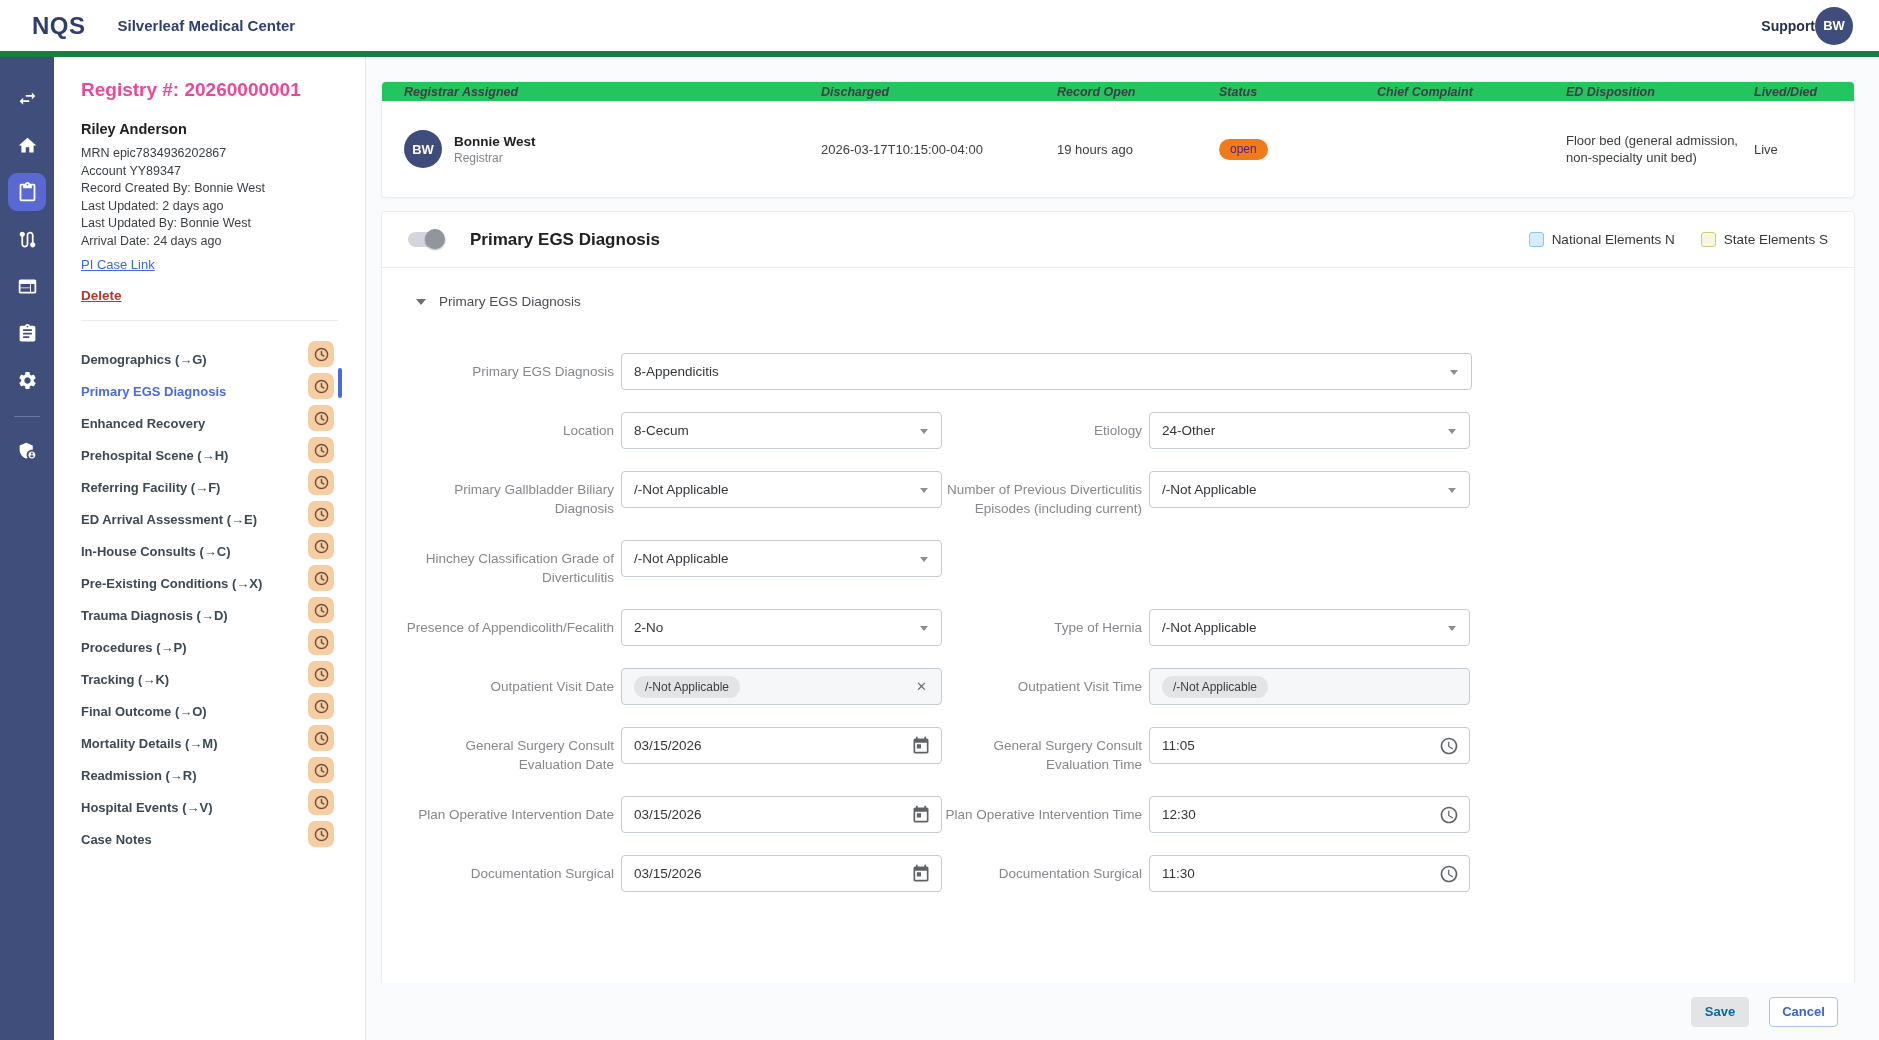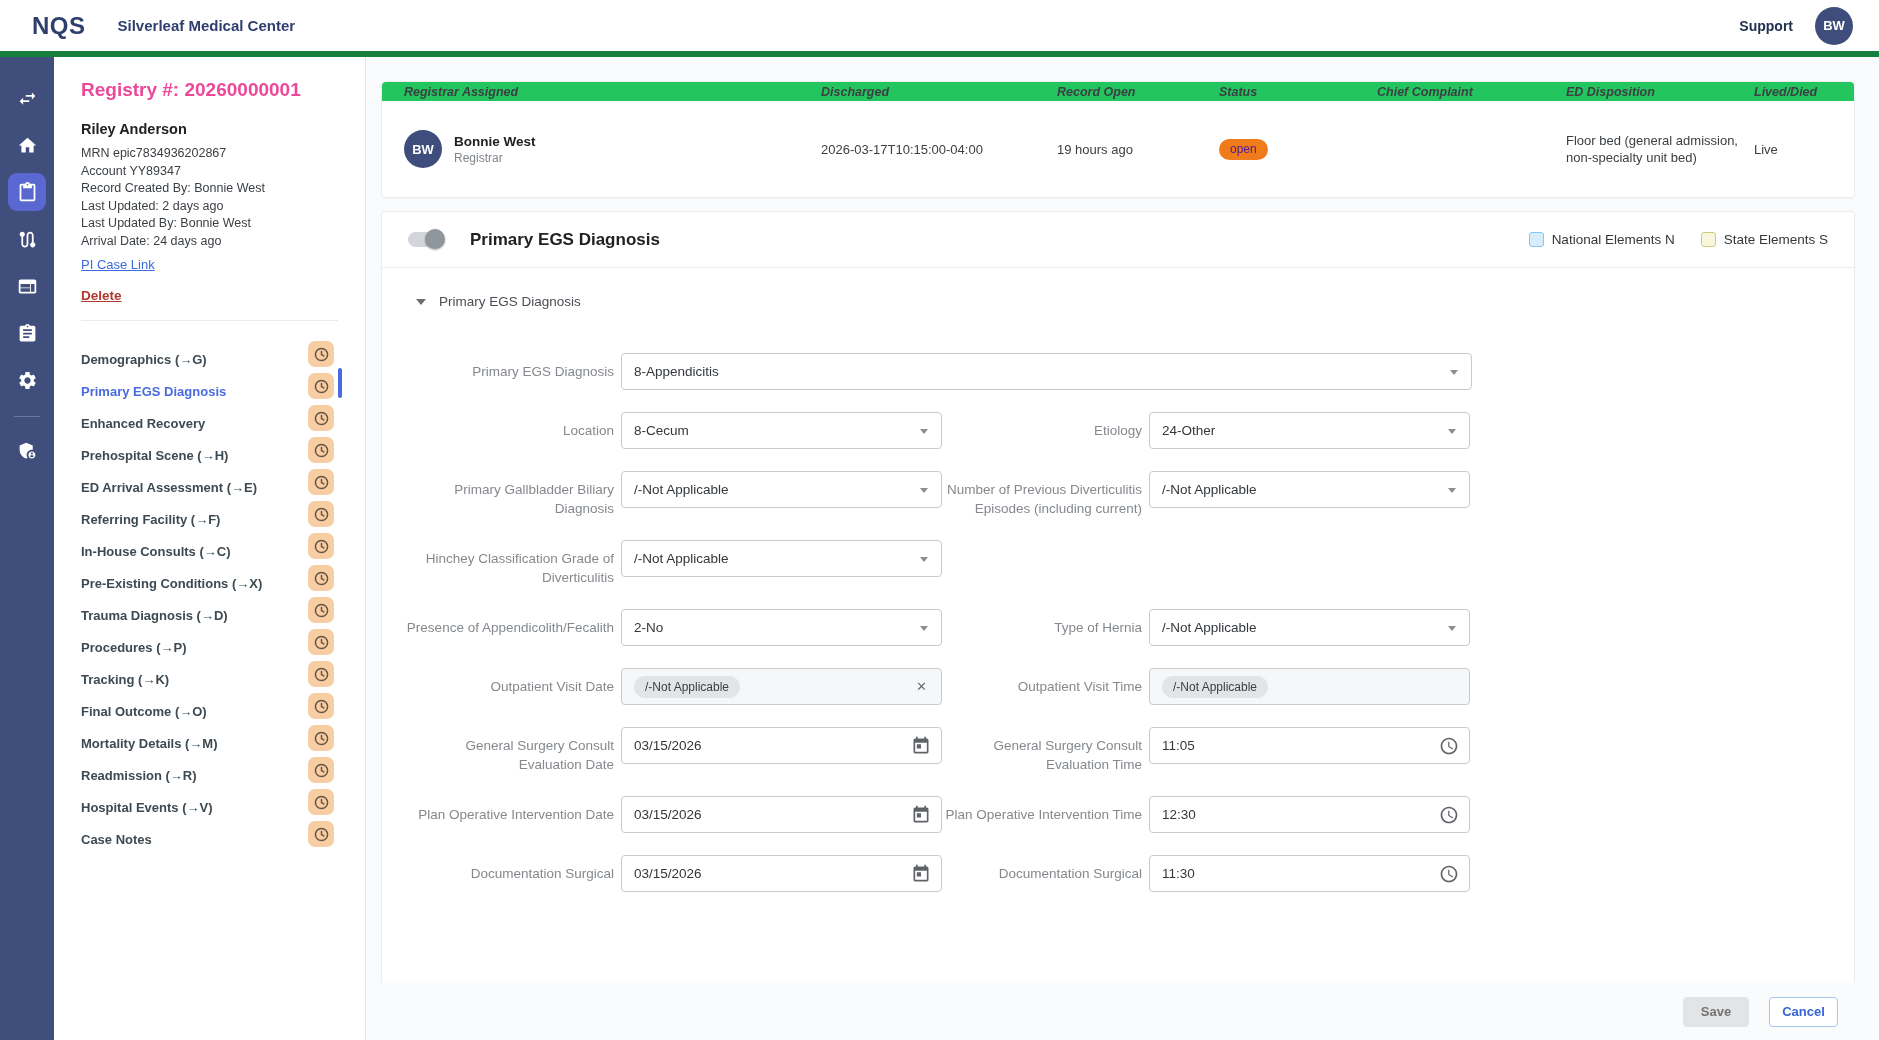--- a/index.html
+++ b/index.html
@@ -4,21 +4,21 @@
 <style>
   * { margin:0; padding:0; box-sizing:border-box; }
   html,body { width:1879px; height:1040px; overflow:hidden; background:#fafbfd;
               font-family:"Liberation Sans", sans-serif; }
 
   
   .topbar { height:57px; background:#fff; border-bottom:6px solid #15803d;
             display:flex; align-items:center; padding:0 26px 0 32px; }
   .logo { font-size:24px; font-weight:800; color:#2e3f6e; letter-spacing:.5px; }
   .org-name { font-size:15px; font-weight:700; color:#2e3f6e; margin-left:32px; }
-  .topbar-right { margin-left:auto; display:flex; align-items:center; gap:22px; }
+  .topbar-right { margin-left:auto; display:flex; align-items:center; }
   .support { font-size:14px; font-weight:700; color:#24324f; cursor:pointer; }
   .avatar { width:38px; height:38px; border-radius:50%; background:#3e4d7c; color:#fff;
             font-size:13px; font-weight:700; display:flex; align-items:center; justify-content:center; }
 
   .app-body { display:flex; height:983px; }
 
   
   .rail { width:54px; background:#404e7c; display:flex; flex-direction:column;
           align-items:center; padding-top:22px; flex-shrink:0; }
   .rail-item { width:38px; height:38px; border-radius:9px; display:flex; align-items:center;
@@ -107,21 +107,21 @@
   .fctrl.chipfield { background:#f6f7f8; }
   .chip { background:#e2e4e6; border-radius:12px; padding:4px 11px; font-size:12px; color:#3a3f44; }
   .chip-clear { position:absolute; right:14px; color:#6a6f74; font-size:13px; cursor:pointer; }
   .field-icon { position:absolute; right:10px; top:8px; width:20px; height:20px; fill:#5f6368; }
 
   
   .footer-bar { height:57px; display:flex; align-items:center; justify-content:flex-end;
                 gap:20px; padding-right:41px; }
   .btn { height:30px; border-radius:4px; font-size:13px; font-weight:600;
          display:flex; align-items:center; justify-content:center; cursor:pointer; }
-  .btn-save { width:66px; background:#e3e4e6; color:#737373; border:1px solid #e3e4e6; }
+  .btn-save { width:58px; background:#e3e4e6; color:#0369a1; border:1px solid #e3e4e6; }
   .btn-cancel { width:69px; background:#fff; color:#3564d6; border:1px solid #aac4ee; }
 </style>
 </head>
 <body>
 
 <div class="topbar">
   <div class="logo">NQS</div>
   <div class="org-name">Silverleaf Medical Center</div>
   <div class="topbar-right">
     <div class="support">Support</div>
@@ -221,30 +221,30 @@
         <div class="nav-item">
           <span class="nav-label">Prehospital Scene (→H)</span>
           <span class="clock-badge">
             <svg width="17" height="17" viewBox="0 0 24 24" fill="none" stroke="#6b5342" stroke-width="2.1">
               <circle cx="12" cy="12" r="8.6"></circle>
               <path d="M12 7.6V12l3.1 2.1" stroke-linecap="round"></path>
             </svg>
           </span>
         </div>
         <div class="nav-item">
+          <span class="nav-label">Referring Facility (→F)</span>
+          <span class="clock-badge">
+            <svg width="17" height="17" viewBox="0 0 24 24" fill="none" stroke="#6b5342" stroke-width="2.1">
+              <circle cx="12" cy="12" r="8.6"></circle>
+              <path d="M12 7.6V12l3.1 2.1" stroke-linecap="round"></path>
+            </svg>
+          </span>
+        </div>
+        <div class="nav-item">
           <span class="nav-label">ED Arrival Assessment (→E)</span>
-          <span class="clock-badge">
-            <svg width="17" height="17" viewBox="0 0 24 24" fill="none" stroke="#6b5342" stroke-width="2.1">
-              <circle cx="12" cy="12" r="8.6"></circle>
-              <path d="M12 7.6V12l3.1 2.1" stroke-linecap="round"></path>
-            </svg>
-          </span>
-        </div>
-        <div class="nav-item">
-          <span class="nav-label">Referring Facility (→F)</span>
           <span class="clock-badge">
             <svg width="17" height="17" viewBox="0 0 24 24" fill="none" stroke="#6b5342" stroke-width="2.1">
               <circle cx="12" cy="12" r="8.6"></circle>
               <path d="M12 7.6V12l3.1 2.1" stroke-linecap="round"></path>
             </svg>
           </span>
         </div>
         <div class="nav-item">
           <span class="nav-label">In-House Consults (→C)</span>
           <span class="clock-badge">

